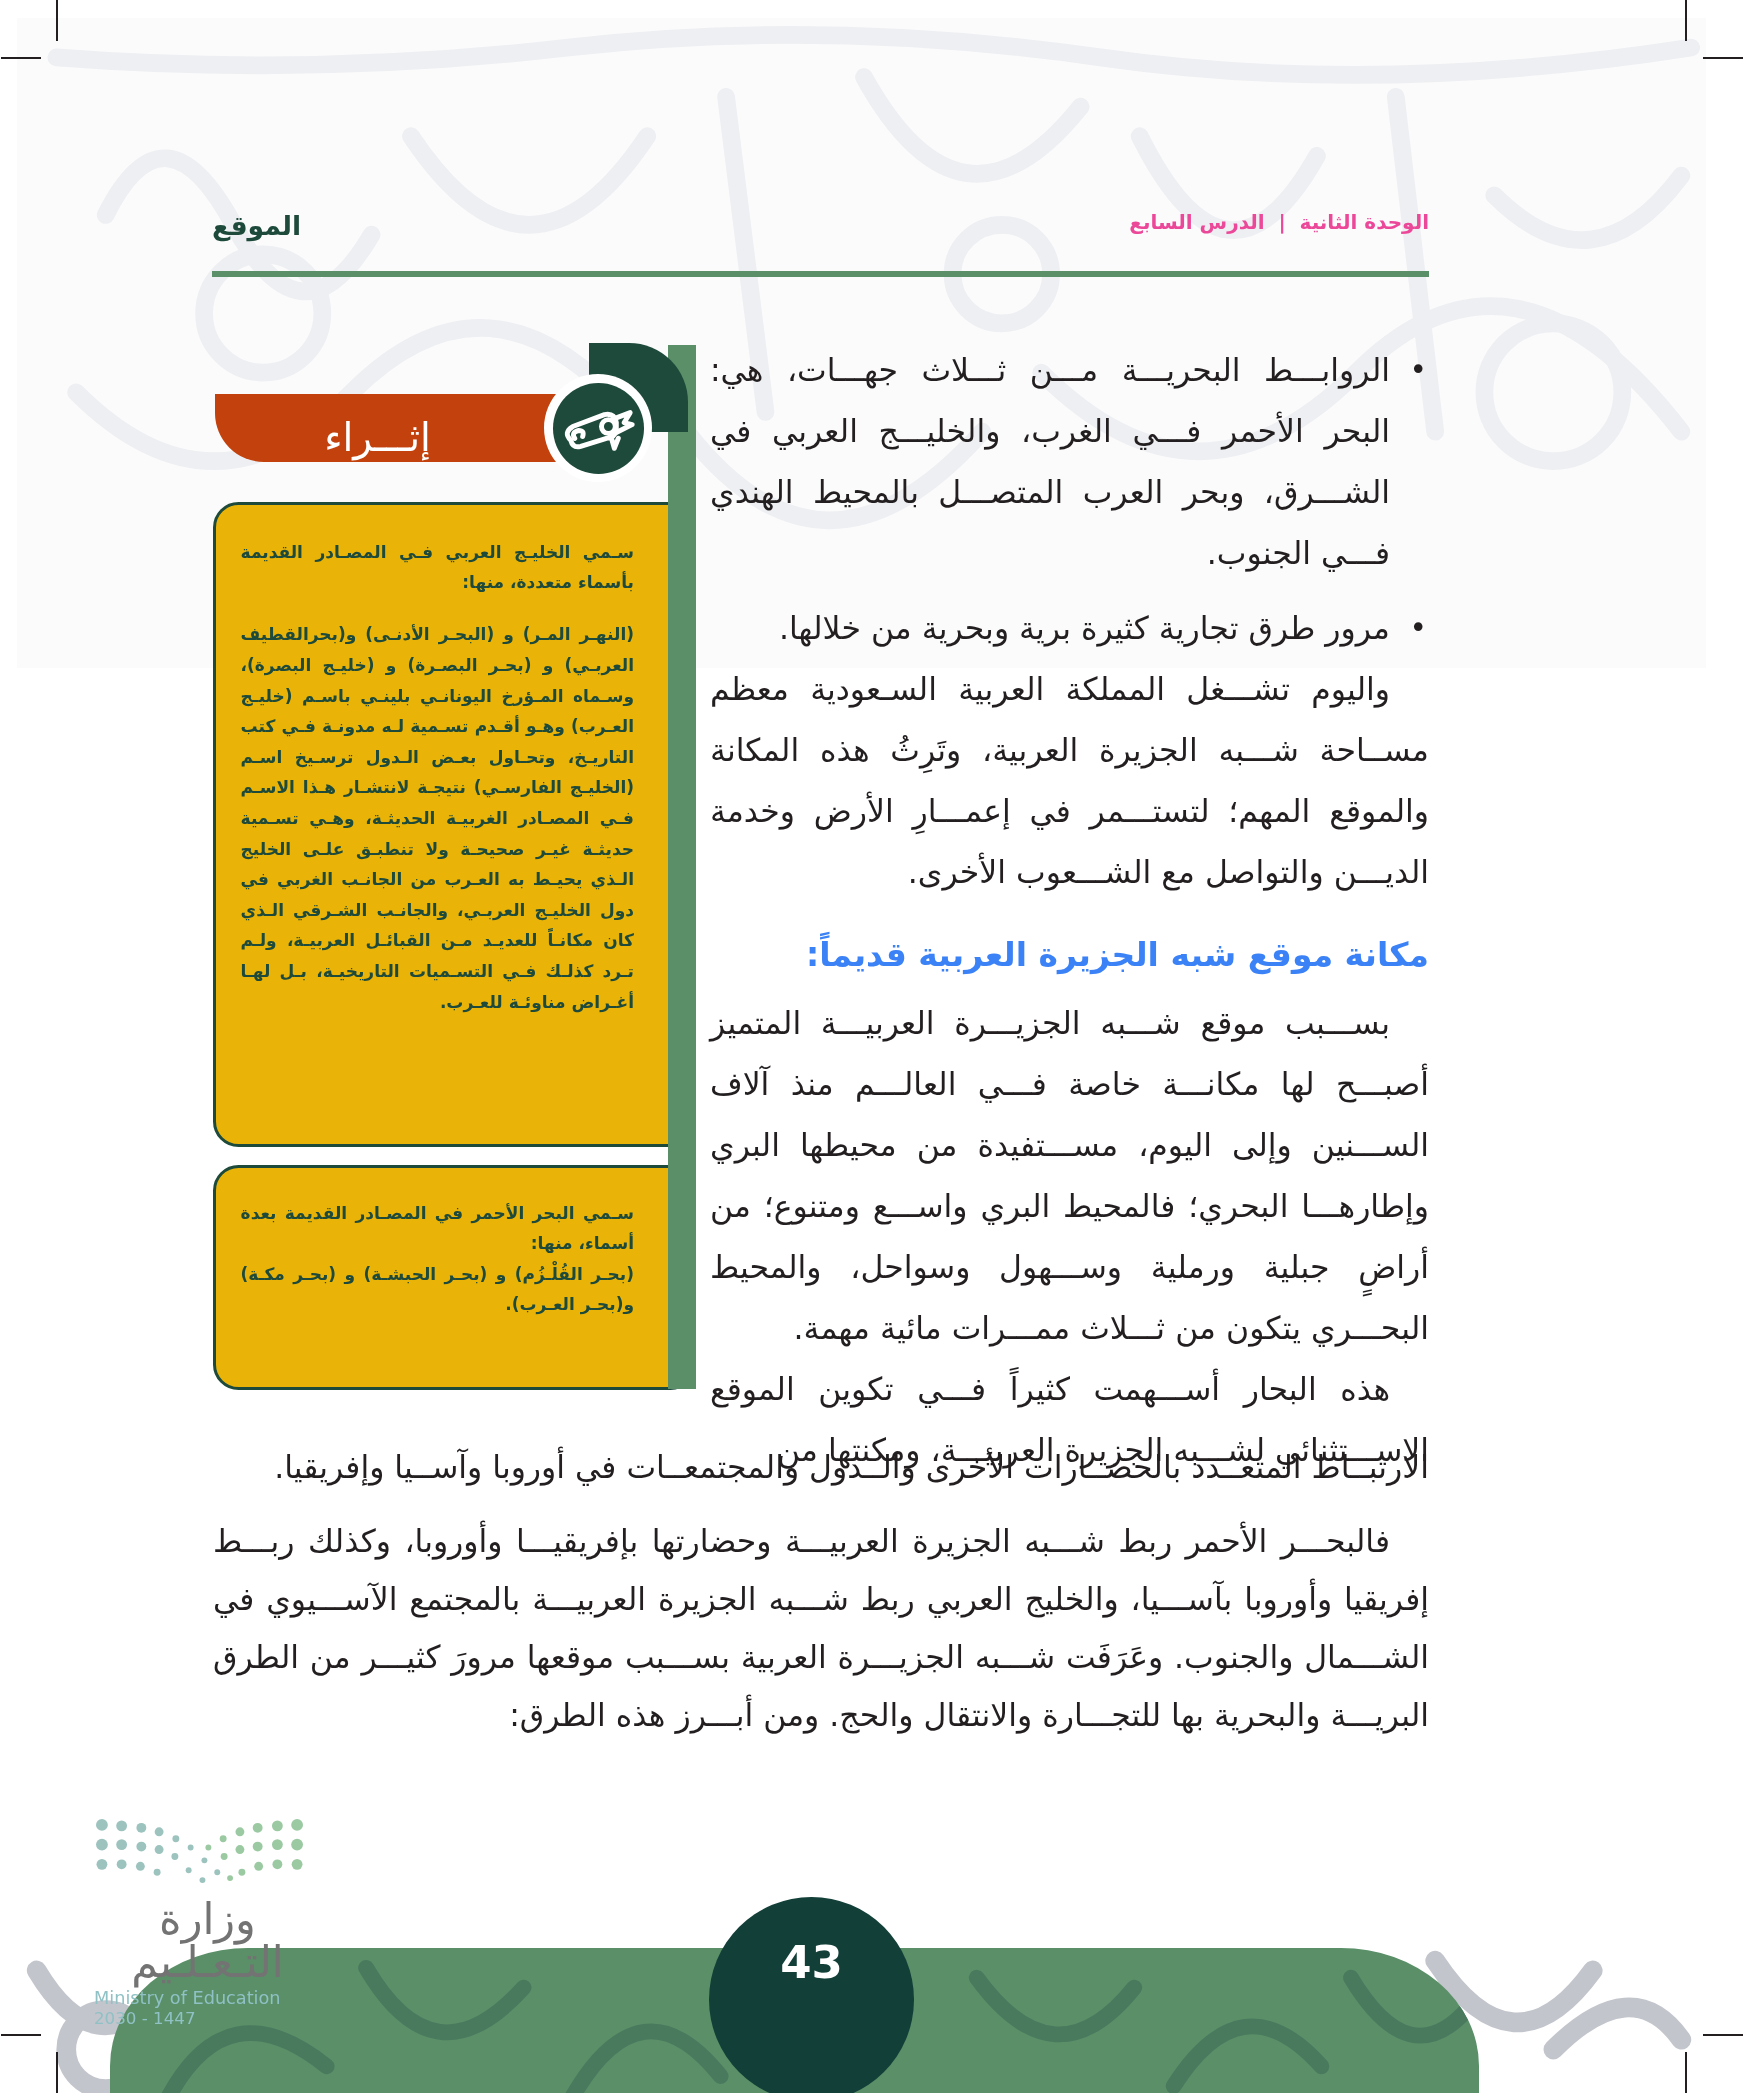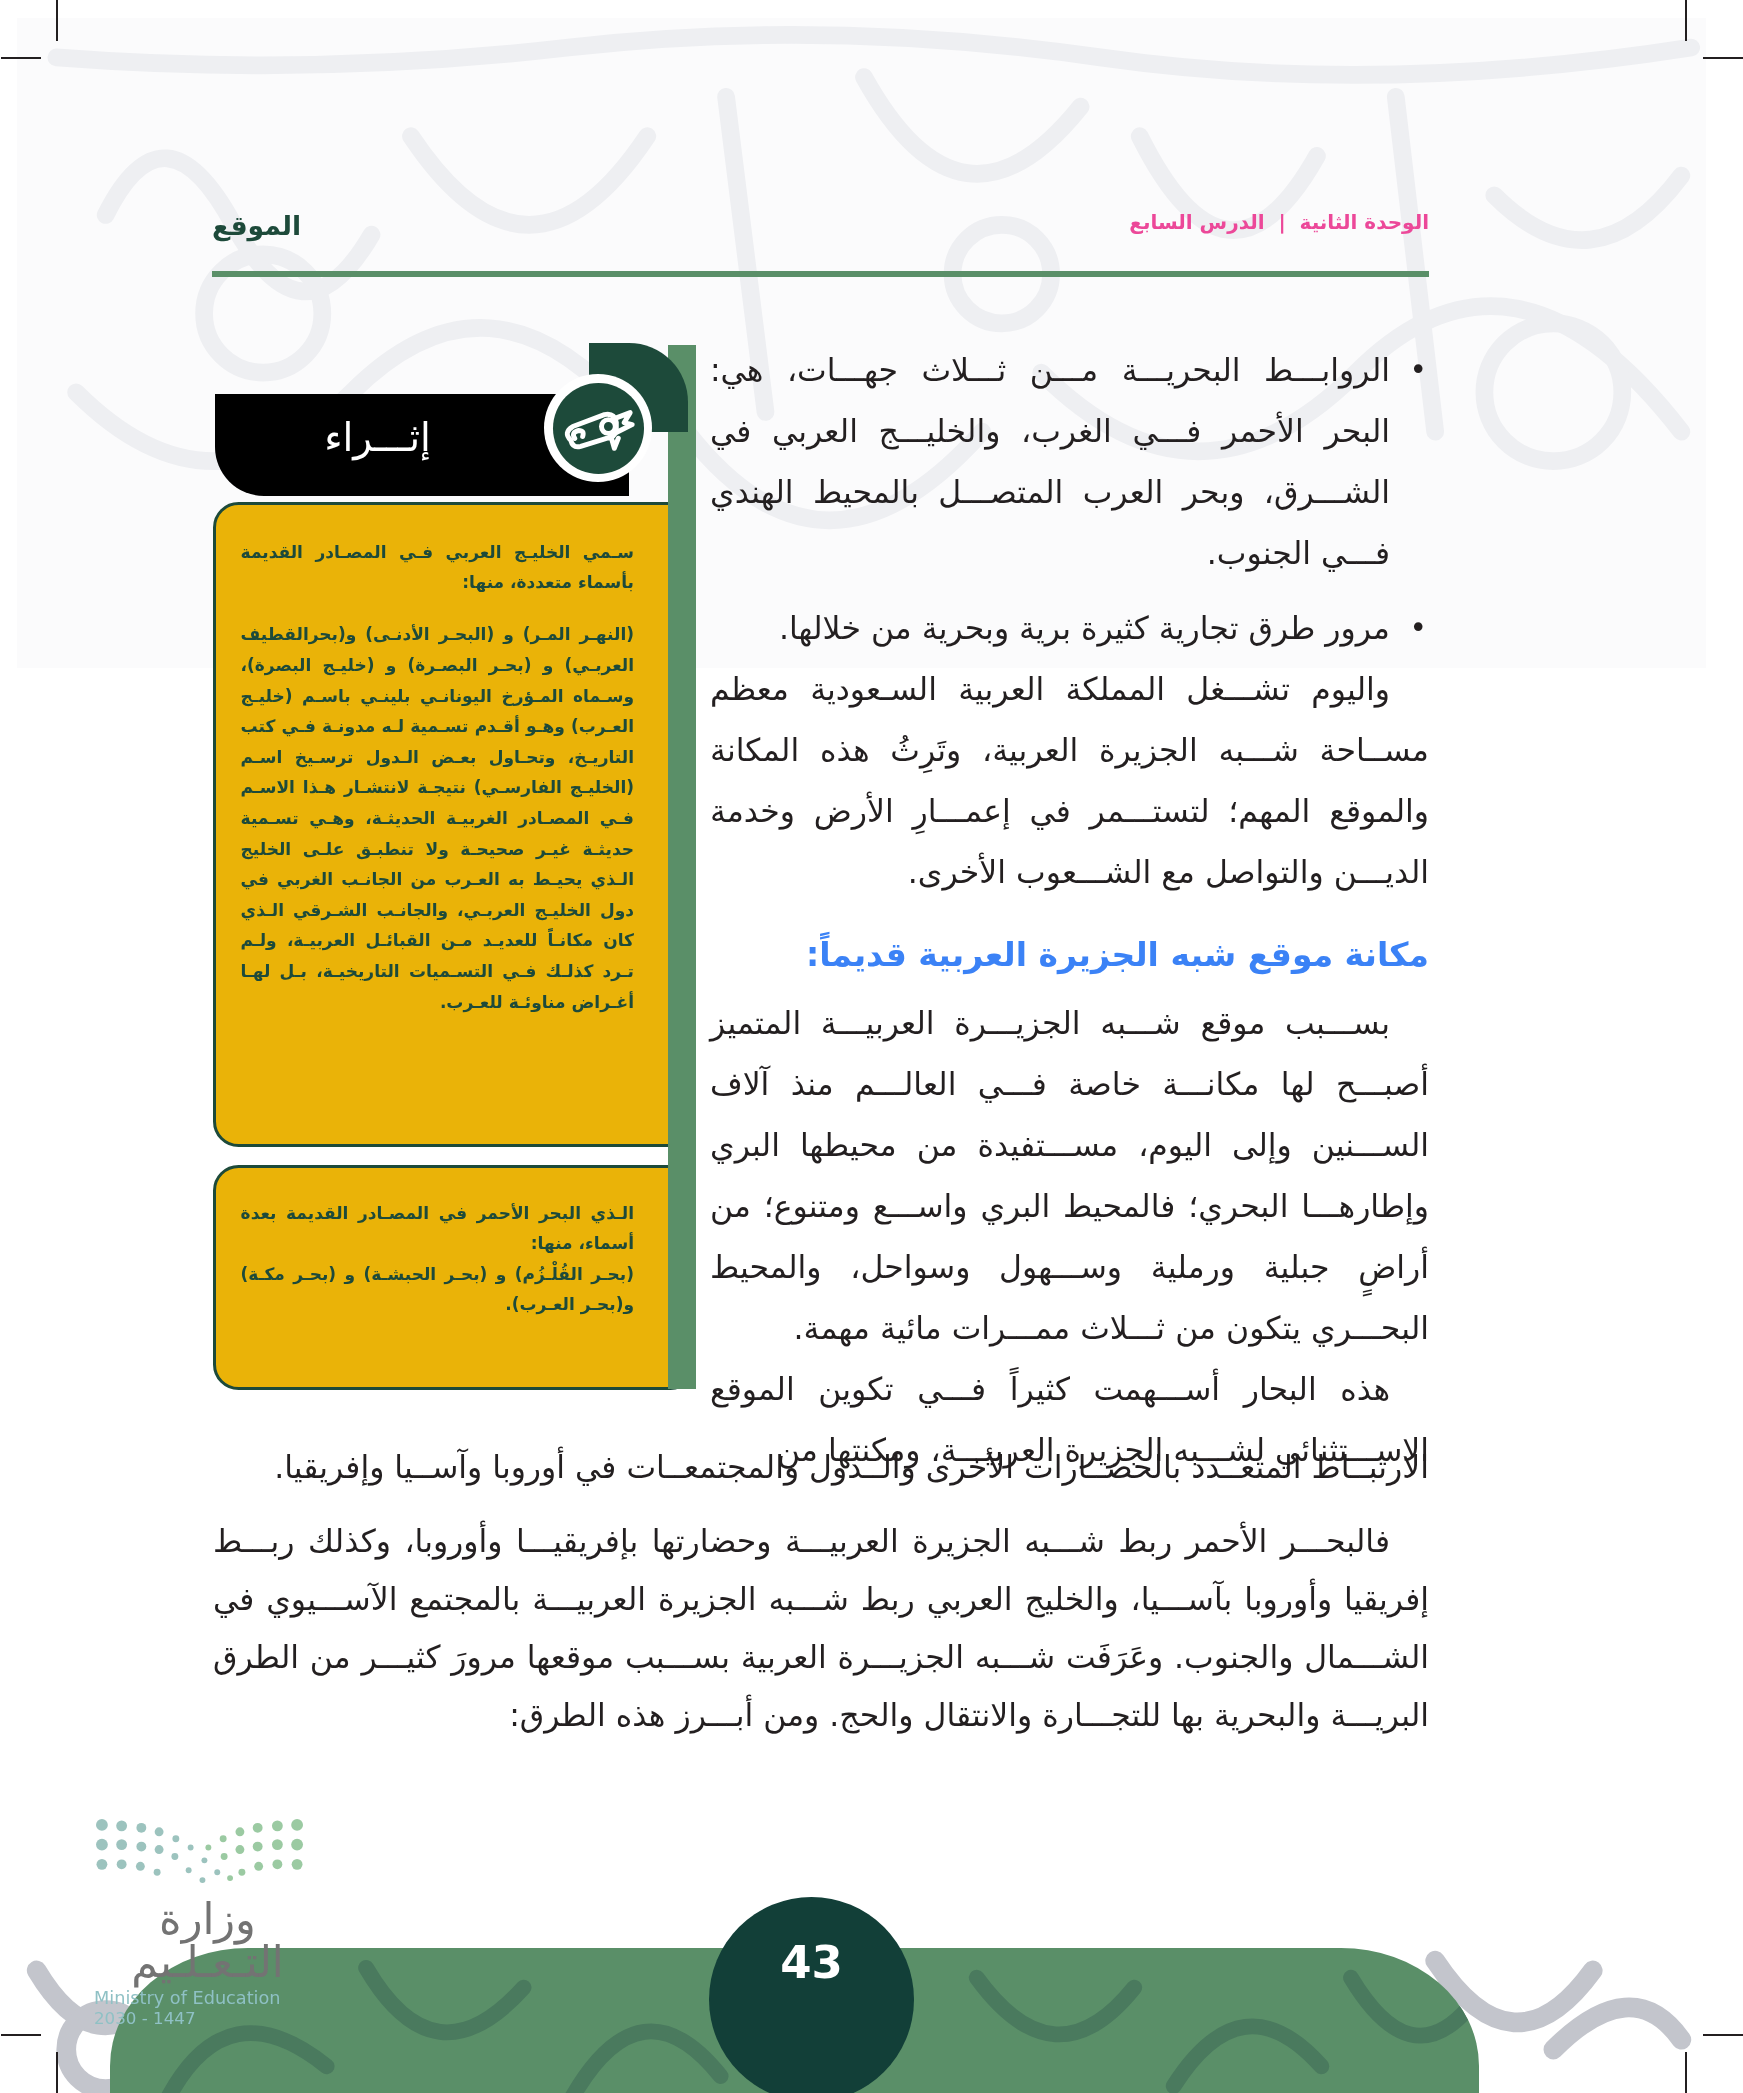--- a/index.html
+++ b/index.html
@@ -19,21 +19,21 @@
     
     .header { position: absolute; left: 212px; top: 202px; width: 1217px; height: 59px; z-index: 2; }
     .header-lesson { position: absolute; right: 0; top: 7.9px; font-weight: bold; font-size: 20px; color: #ec4899; white-space: nowrap; }
     .header-lesson .sep { display: inline-block; margin: 0 13.8px; }
     .header-topic { position: absolute; left: 0; top: 7.9px; font-weight: bold; font-size: 26.6px; color: #1d4a3a; }
     .header-rule { position: absolute; left: 212px; top: 271px; width: 1217px; height: 5.9px; background: #5a8f68; z-index: 2; }
 
     
     .side-bar { position: absolute; left: 668px; top: 345px; width: 27.6px; height: 1044px; background: #5a8f68; z-index: 2; }
     .side-cap { position: absolute; left: 589px; top: 343px; width: 99px; height: 89px; background: #1d4a3a; border-top-right-radius: 59px; z-index: 2; }
-    .enrich-tab { position: absolute; left: 215px; top: 394px; width: 414px; height: 102px; background: #000000; border-bottom-left-radius: 49px; z-index: 3; }
+    .enrich-tab { position: absolute; left: 215px; top: 394px; width: 414px; height: 68px; background: #c2410c; border-bottom-left-radius: 49px; z-index: 3; }
     .enrich-label { position: absolute; left: 0; top: 0; width: 325px; height: 91px; line-height: 87px; text-align: center; font-size: 39px; color: #ffffff; font-family: "DejaVu Sans", sans-serif; z-index: 4; }
     .enrich-icon { position: absolute; left: 544px; top: 374px; width: 108px; height: 108px; border-radius: 50%; background: #ffffff; z-index: 4; }
     .enrich-icon .inner { position: absolute; left: 8.9px; top: 8.9px; width: 91px; height: 91px; border-radius: 50%; background: #1d4a3a; }
 
     .note-box { position: absolute; left: 213px; width: 483px; border: 3px solid #1d4a3a; border-radius: 25.6px; background: #eab308; z-index: 1; box-sizing: border-box; }
     .note-box.one { top: 502px; height: 645px; }
     .note-box.two { top: 1165px; height: 225px; }
     .note-text { position: absolute; right: 59px; left: 24.6px; font-weight: bold; font-size: 17px; color: #1d4a3a; line-height: 1.8; text-align: justify; text-align-last: right; z-index: 3; }
     .note-text p { margin: 0; }
     .note-text p + p { margin-top: 21.7px; }
@@ -131,21 +131,21 @@
 </div>
 
 <div class="note-box one">
   <div class="note-text" style="top:31.5px;">
     <p>سـمي الخليـج العربي فـي المصـادر القديمة بأسماء متعددة، منها:</p>
     <p>(النهـر المـر) و (البحـر الأدنـى) و(بحرالقطيف العربـي) و (بحـر البصـرة) و (خليـج البصرة)، وسـماه المـؤرخ اليونانـي بلينـي باسـم (خليـج العـرب) وهـو أقـدم تسـمية لـه مدونـة فـي كتب التاريـخ، وتحـاول بعـض الـدول ترسـيخ اسـم (الخليـج الفارسـي) نتيجـة لانتشـار هـذا الاسـم فـي المصـادر الغربيـة الحديثـة، وهـي تسـمية حديثـة غيـر صحيحـة ولا تنطبـق علـى الخليج الـذي يحيـط به العـرب من الجانـب الغربي في دول الخليـج العربـي، والجانـب الشـرقي الـذي كان مكانـاً للعديـد مـن القبائـل العربيـة، ولـم تـرد كذلـك فـي التسـميات التاريخيـة، بـل لهـا أغـراض مناوئـة للعـرب.</p>
   </div>
 </div>
 <div class="note-box two">
   <div class="note-text" style="top:29.6px;">
-    <p>الـذي البحر الأحمر في المصـادر القديمة بعدة أسماء، منها:</p>
+    <p>سـمي البحر الأحمر في المصـادر القديمة بعدة أسماء، منها:</p>
     <p>(بحـر القُلْـزُم) و (بحـر الحبشـة) و (بحـر مكـة) و(بحـر العـرب).</p>
   </div>
 </div>
 
 <div class="main">
   <ul>
     <li>الروابـــط البحريـــة مـــن ثـــلاث جهـــات، هي: البحر الأحمر فـــي الغرب، والخليـــج العربي في الشـــرق، وبحر العرب المتصـــل بالمحيط الهندي فـــي الجنوب.</li>
     <li>مرور طرق تجارية كثيرة برية وبحرية من خلالها.</li>
   </ul>
   <p class="para">واليوم تشـــغل المملكة العربية السـعودية معظم مســاحة شـــبه الجزيرة العربية، وتَرِثُ هذه المكانة والموقع المهم؛ لتستـــمر في إعمـــارِ الأرض وخدمة الديـــن والتواصل مع الشـــعوب الأخرى.</p>

